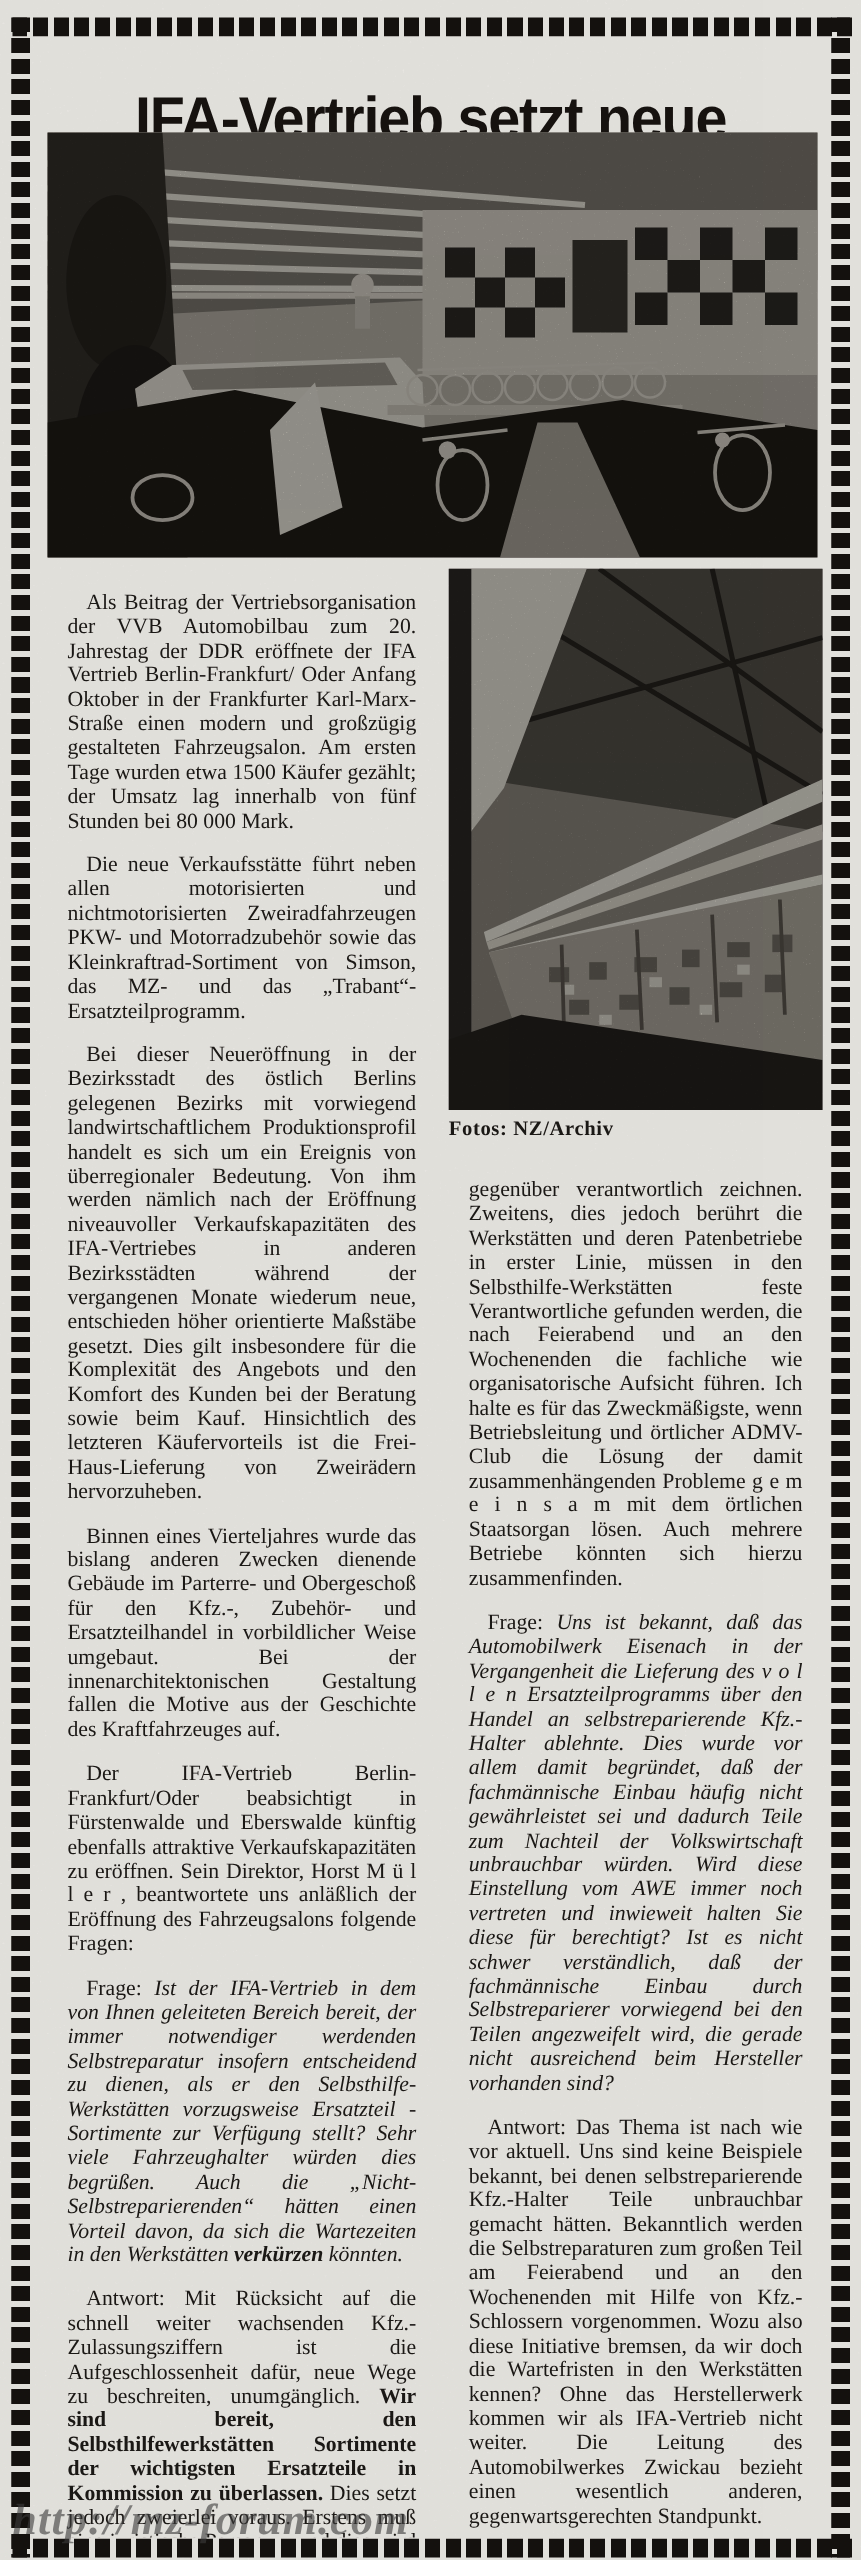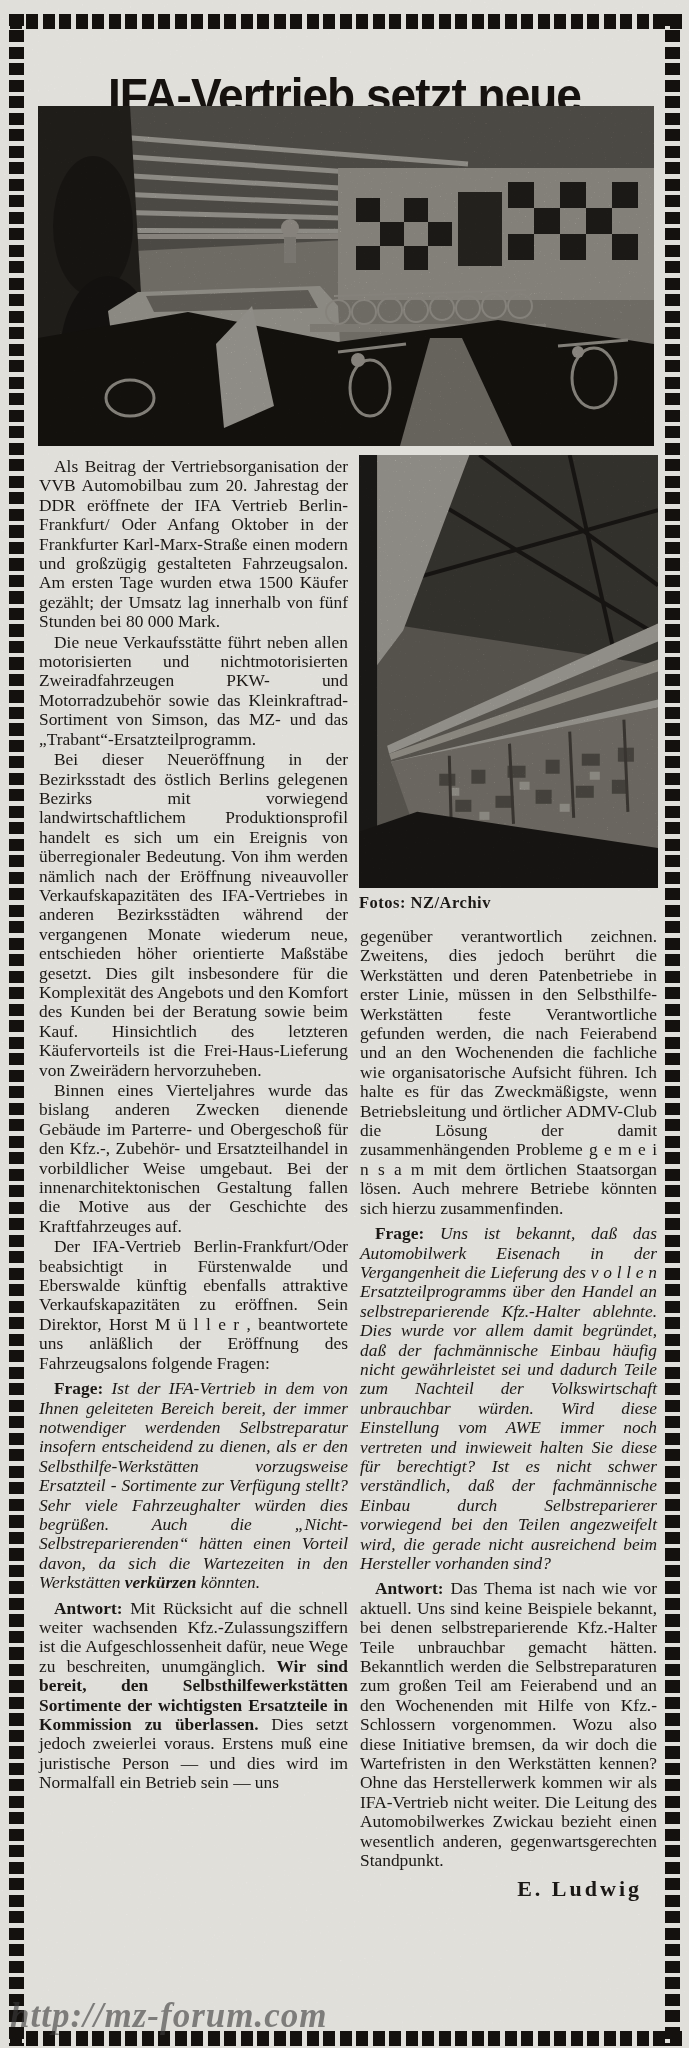--- a/index.html
+++ b/index.html
@@ -31,25 +31,25 @@
   #photo-main{left:38px;top:106px;width:616px;height:340px;}
   #photo-shelf{left:359px;top:455px;width:299px;height:433px;}
   #photo-credit{
     position:absolute;left:359px;top:893px;width:288px;
     text-align:left;font-weight:bold;font-size:16.5px;letter-spacing:.5px;
   }
   
   .col{position:absolute;font-size:17.4px;line-height:19.4px;text-align:justify;overflow:hidden;}
   #left-col{left:38px;top:456px;width:311px;height:1574px;}
   #right-col{left:359px;top:926px;width:299px;height:1104px;}
-  .col p{margin:1px;text-indent:15px;}
+  .col p{margin:16px;text-indent:15px;}
   .col p.noindent{text-indent:0;}
   .col p.ques{font-style:italic;margin-top:6px;}
   .col p.ans{margin-top:6px;}
-  .col b.lead{font-style:normal;font-weight:bold;}
+  .col b.lead{font-style:normal;font-weight:normal;}
   #signature{
     text-align:right;padding-right:16px;margin-top:8px;
     font-weight:bold;font-size:22px;letter-spacing:3px;
   }
   
   #watermark{
     position:absolute;left:10px;top:1996px;z-index:9;
     font-family:"Liberation Serif","DejaVu Serif",serif;
     font-style:italic;font-weight:bold;font-size:35px;letter-spacing:1px;
     color:#3c3c3c;opacity:.6;white-space:nowrap;

